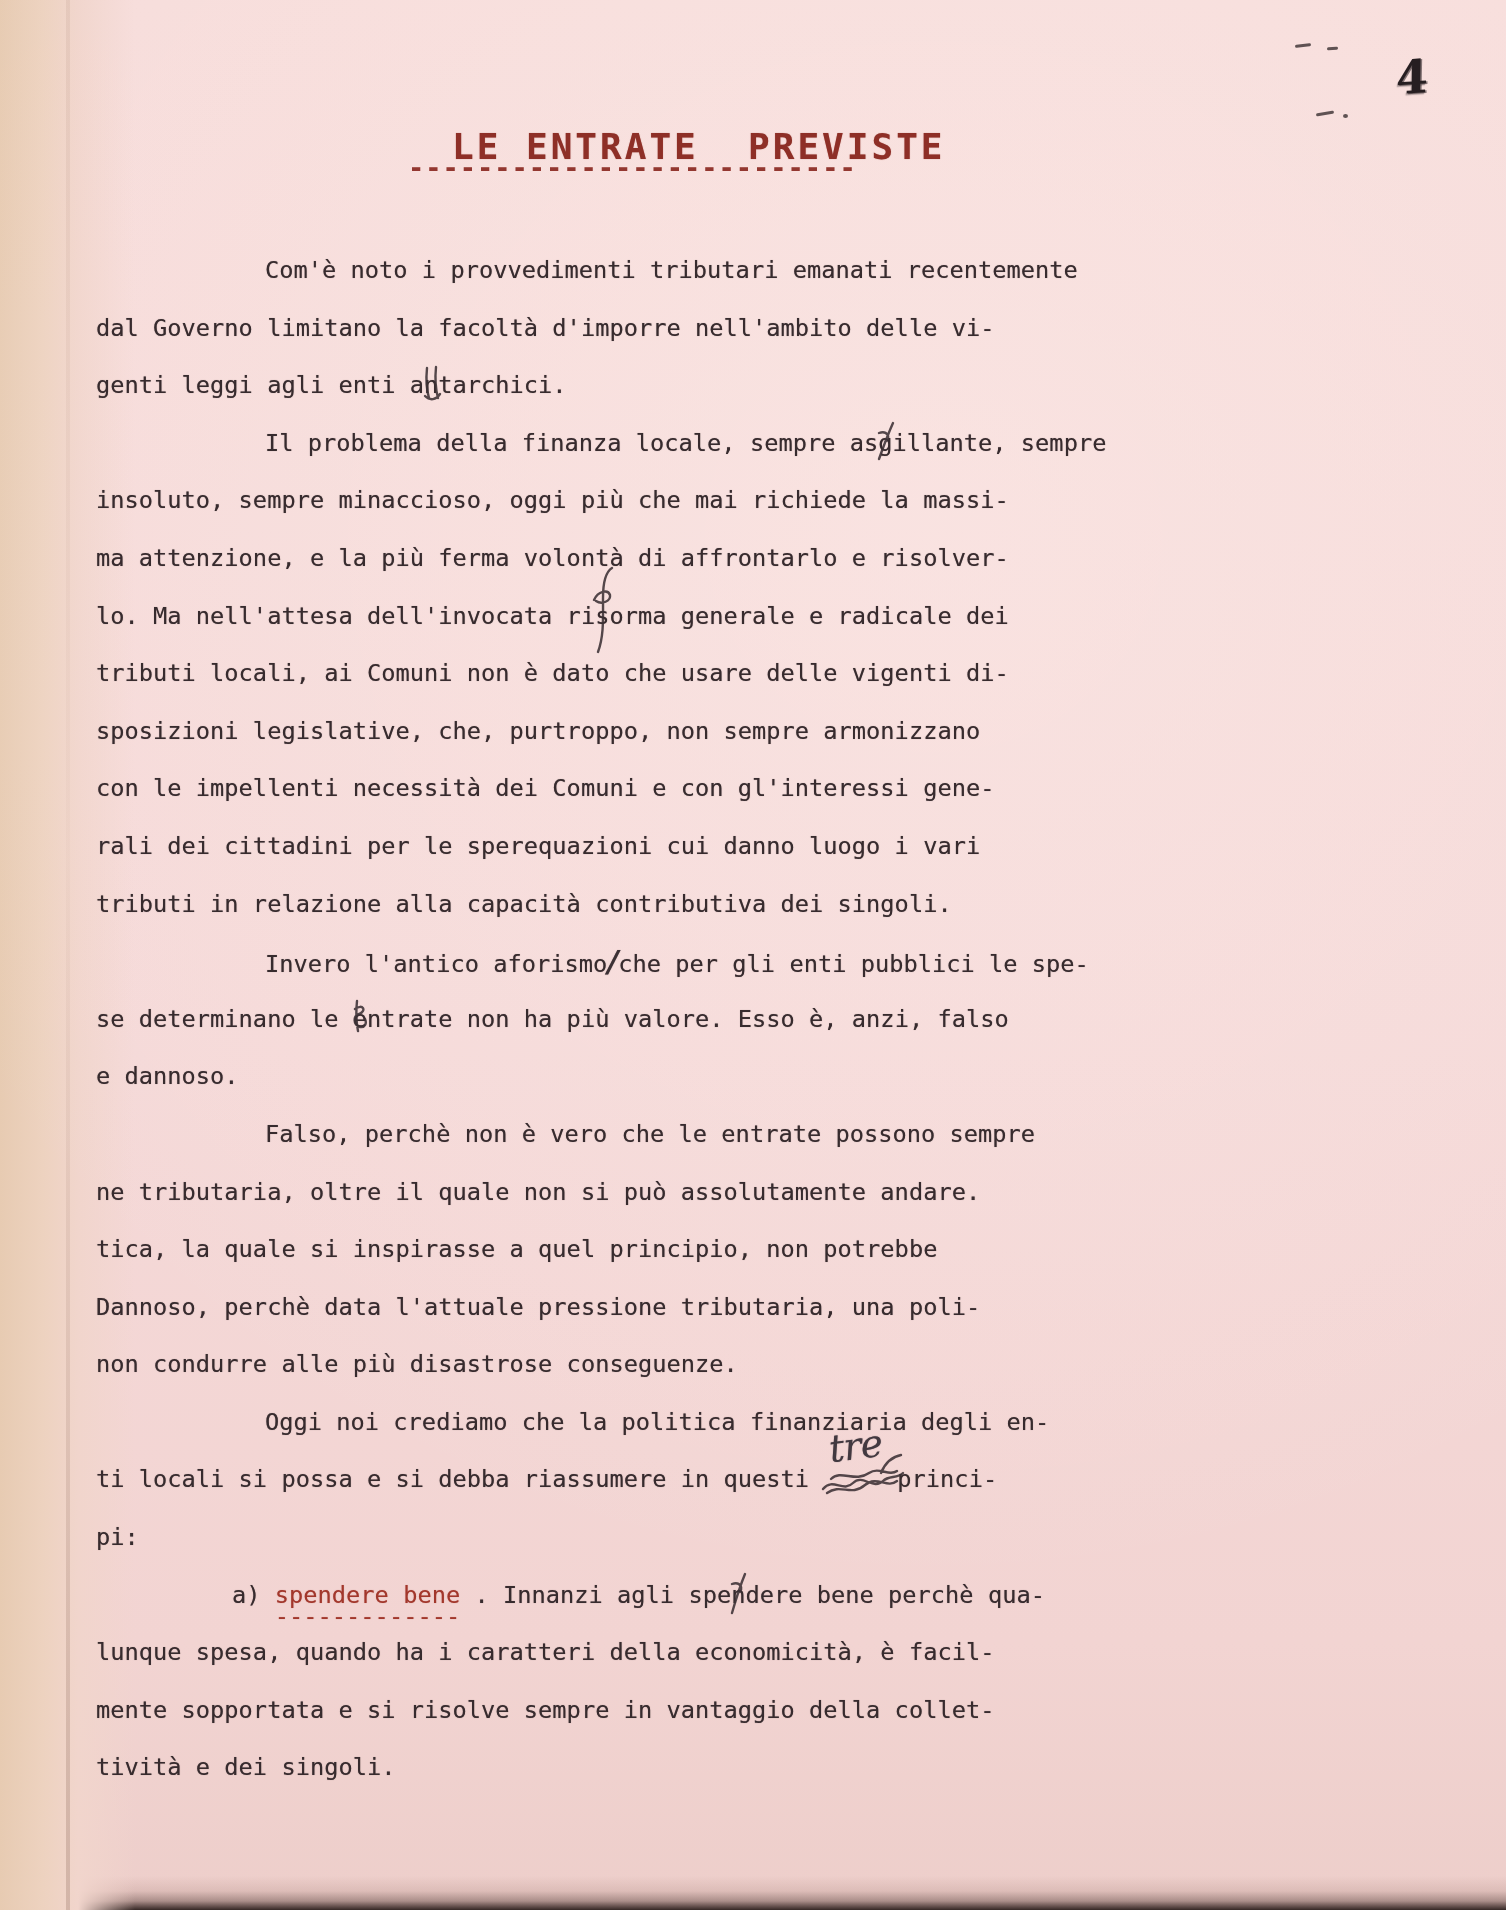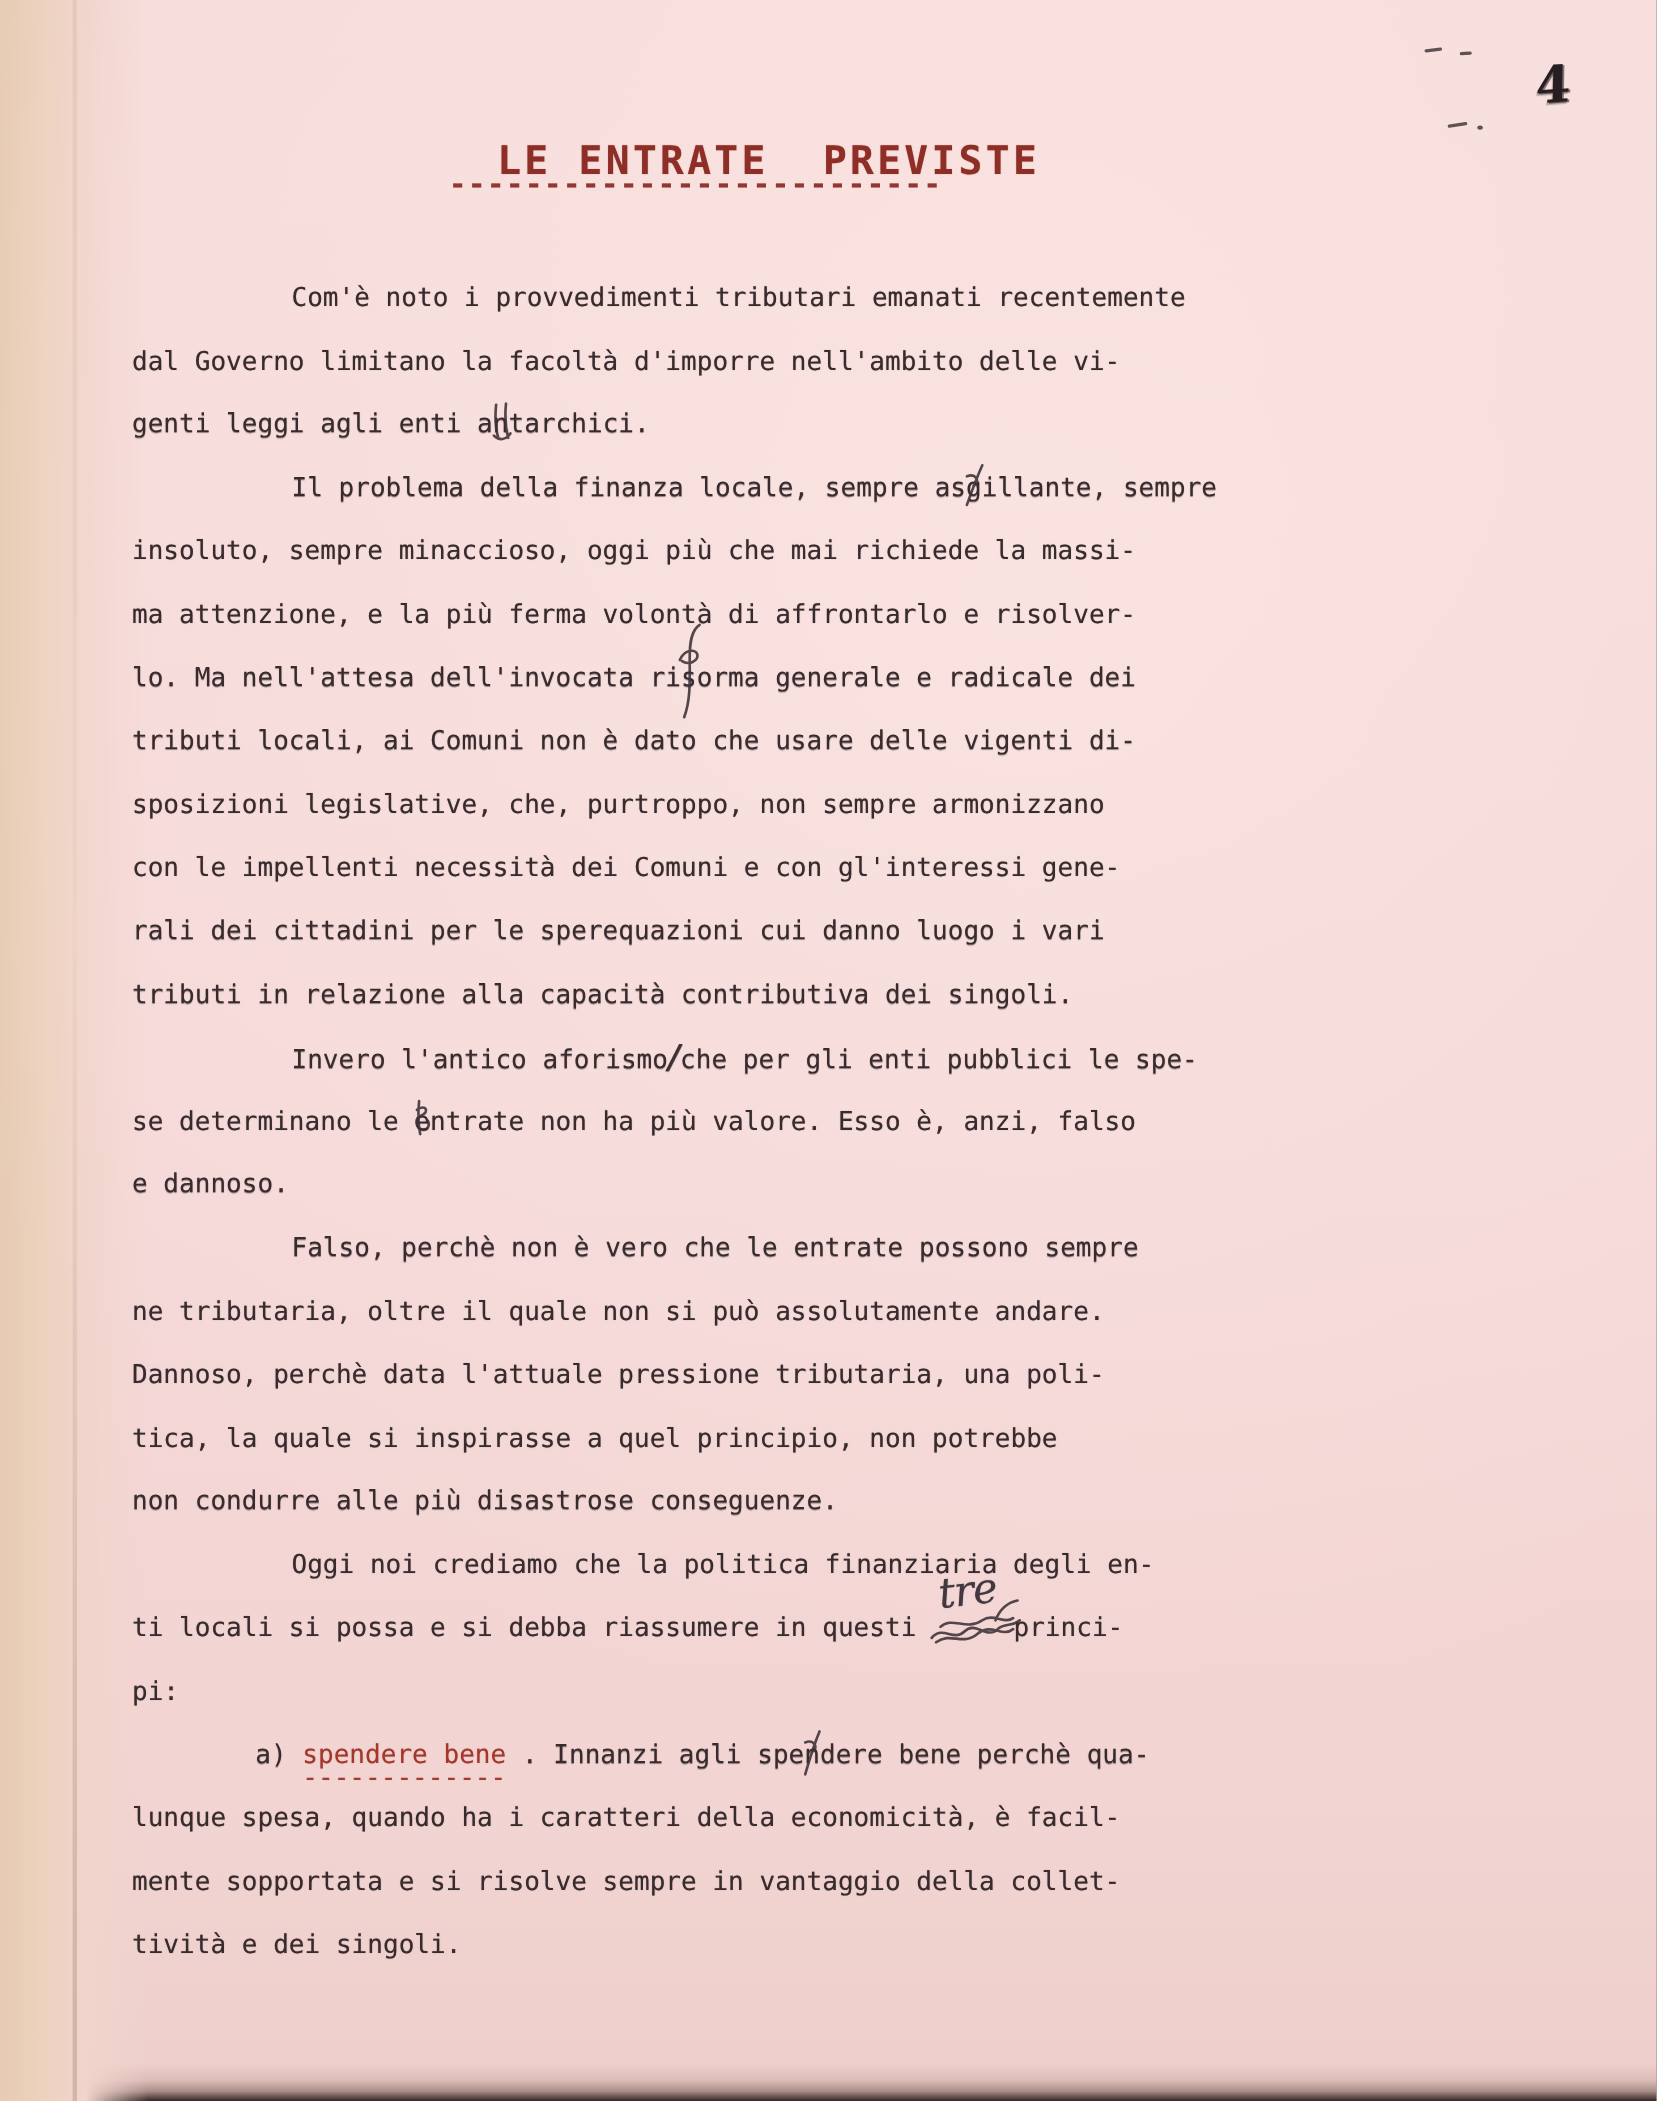--- a/index.html
+++ b/index.html
@@ -13,21 +13,21 @@
       linear-gradient(180deg,#f7dddb 0%,#f5d9d8 55%,#f2d4d2 86%,#edceca 100%);
     background-color:#f5d9d8;
   }
   .crease{position:absolute;left:66px;top:0;width:4px;height:100%;pointer-events:none;
     background:linear-gradient(180deg,rgba(150,110,90,0.12),rgba(150,110,90,0.04) 45%,rgba(110,72,55,0.22) 96%);}
   .title{position:absolute;left:452px;top:126px;font-size:36px;letter-spacing:3px;font-weight:bold;
     color:#8e2f27;white-space:pre;text-shadow:0 0 1px rgba(142,47,39,.55);}
   .title-underline{position:absolute;left:408px;top:152px;font-size:27px;letter-spacing:1px;font-weight:bold;
     color:#8e2f27;white-space:pre;opacity:.95;}
   .body{position:absolute;left:0;top:242px;width:100%;}
-  .line{height:57.6px;line-height:57.6px;padding-left:120px;font-size:23.7px;white-space:pre;
+  .line{height:57.6px;line-height:57.6px;padding-left:96px;font-size:23.7px;white-space:pre;
     text-shadow:0 0.4px 0.8px rgba(46,34,36,0.5);}
   .line.indent{padding-left:265px;}
   .line.item-a{padding-left:232px;}
   .red{color:#a2372c;position:relative;text-shadow:0 0 1px rgba(162,55,44,.45);}
   .red .dashes{position:absolute;left:0;top:24px;line-height:1;letter-spacing:0;}
   .over{position:relative;}
   .mark{position:absolute;pointer-events:none;overflow:visible;}
   .mark path{stroke:#3c3135;stroke-width:2.4;fill:none;stroke-linecap:round;opacity:.88;}
   .pen-slash{font-family:"DejaVu Serif",serif;font-style:italic;font-weight:bold;color:#3c3135;font-size:30px;}
   .struck{position:relative;display:inline-block;width:74px;height:30px;vertical-align:-6px;}
@@ -85,22 +85,22 @@
 
     <div class="line indent"><span>Invero l'antico aforismo</span><span class="pen-slash">/</span><span>che per gli enti pubblici le spe-</span></div>
 
     <div class="line"><span>se determinano le </span><span class="over"><span>e</span><svg class="mark" style="left:-3px;top:-6px" width="20" height="36" viewBox="0 0 20 36">
             <path d="M5 10 C13 4 17 12 9 15 C3 17 3 26 10 28 C15 29 17 24 15 20 M7 2 C6 12 6 22 8 32"></path>
           </svg></span><span>ntrate non ha più valore. Esso è, anzi, falso</span></div>
 
     <div class="line">e dannoso.</div>
     <div class="line indent">Falso, perchè non è vero che le entrate possono sempre</div>
     <div class="line">ne tributaria, oltre il quale non si può assolutamente andare.</div>
+    <div class="line">tica, la quale si inspirasse a quel principio, non potrebbe</div>
     <div class="line">Dannoso, perchè data l'attuale pressione tributaria, una poli-</div>
-    <div class="line">tica, la quale si inspirasse a quel principio, non potrebbe</div>
     <div class="line">non condurre alle più disastrose conseguenze.</div>
     <div class="line indent">Oggi noi crediamo che la politica finanziaria degli en-</div>
 
     <div class="line"><span>ti locali si possa e si debba riassumere in questi </span><span class="struck"><svg class="mark" style="left:-4px;top:-12px" width="88" height="54" viewBox="0 0 88 54">
             <path d="M4 38 C14 26 24 42 34 32 C44 22 54 40 64 30 C70 24 78 28 84 22 M8 42 C22 32 32 46 46 34 C58 24 68 38 78 30 M12 28 C22 18 36 32 50 22 C60 15 70 26 78 20 M62 22 C66 12 72 6 82 4"></path>
           </svg><span class="hw hw-tre">tre</span></span><span>princi-</span></div>
 
     <div class="line">pi:</div>
 
     <div class="line item-a"><span>a) </span><span class="red"><span>spendere bene</span><span class="dashes">-------------</span></span><span> . Innanzi agli spe</span><span class="over"><span>n</span><svg class="mark" style="left:-4px;top:-9px" width="24" height="44" viewBox="0 0 24 44">

